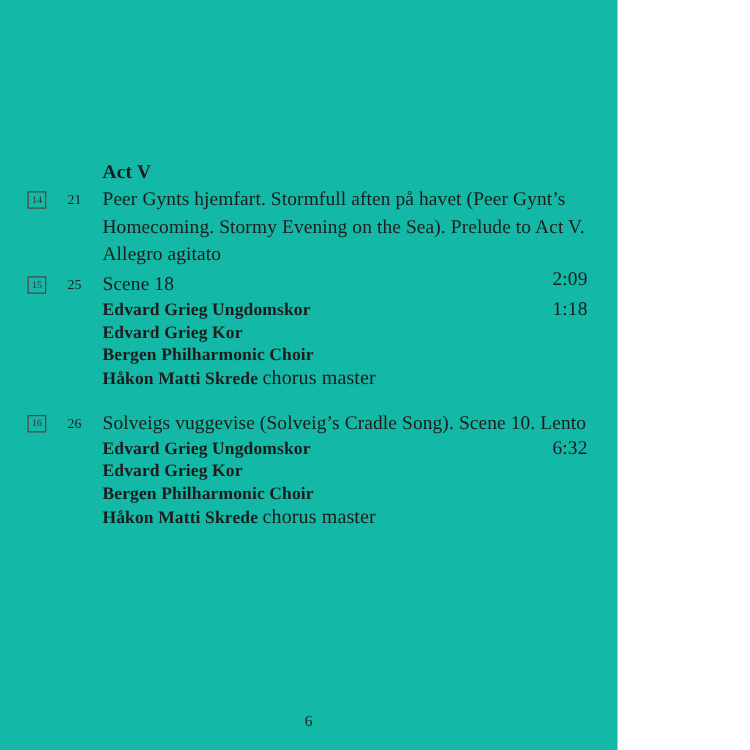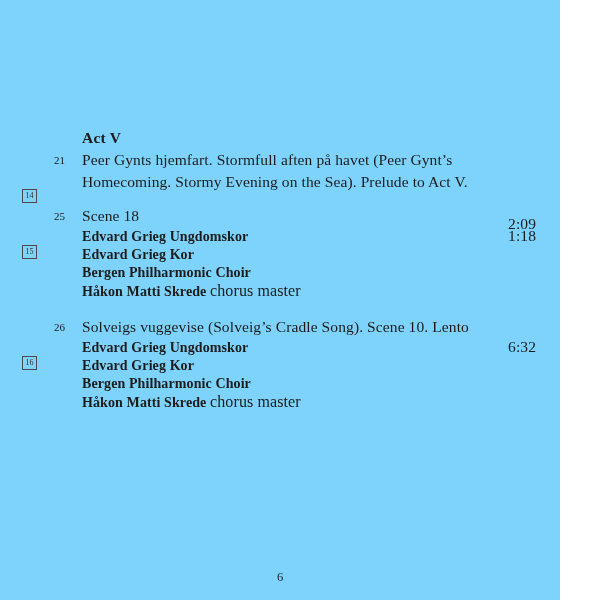--- a/index.html
+++ b/index.html
@@ -3,36 +3,36 @@
 <meta charset="utf-8">
 <style>
   html, body { margin: 0; padding: 0; }
   body {
     width: 600px; height: 600px;
     background: #ffffff;
     font-family: "Liberation Serif", "DejaVu Serif", serif;
     color: #1c1c1c;
     overflow: hidden;
   }
-  .sheet { position: relative; width: 560px; height: 600px; background: #7dd3fc; }
+  .sheet { position: relative; width: 494px; height: 600px; background: #14b8a6; }
   .content { position: absolute; left: 22px; right: 24px; top: 127px; }
 
   .act-header {
     margin-left: 60px;
     font-weight: bold;
     font-size: 15.5px;
     line-height: 22px;
     letter-spacing: 0.2px;
   }
 
   .track { display: flex; align-items: flex-start; }
   .track-25 { margin-top: 2px; }
   .track-26 { margin-top: 15px; }
 
-  .badge-col { width: 15px; flex: 0 0 15px; padding-top: 4px; margin-top: 36px; }
+  .badge-col { width: 15px; flex: 0 0 15px; padding-top: 4px; }
   .badge {
     box-sizing: border-box;
     width: 15px; height: 14px;
     border: 1px solid #4a4a4a;
     display: flex; align-items: center; justify-content: center;
     font-size: 8px; line-height: 1; color: #333;
   }
   .num-col {
     width: 28px; flex: 0 0 28px;
     text-align: right;
@@ -85,20 +85,21 @@
 
     <div class="track">
       <div class="badge-col">
         <div class="badge">14</div>
       </div>
       <div class="num-col">21</div>
       <div class="track-body">
         <div class="title-line">Peer Gynts hjemfart. Stormfull aften på havet (Peer Gynt’s</div>
         <div class="title-line">Homecoming. Stormy Evening on the Sea). Prelude to Act V.</div>
         <div class="title-line">
+          <span>Allegro agitato</span>
           <span class="duration">2:09</span>
         </div>
       </div>
     </div>
 
     <div class="track track-25">
       <div class="badge-col">
         <div class="badge">15</div>
       </div>
       <div class="num-col">25</div>

